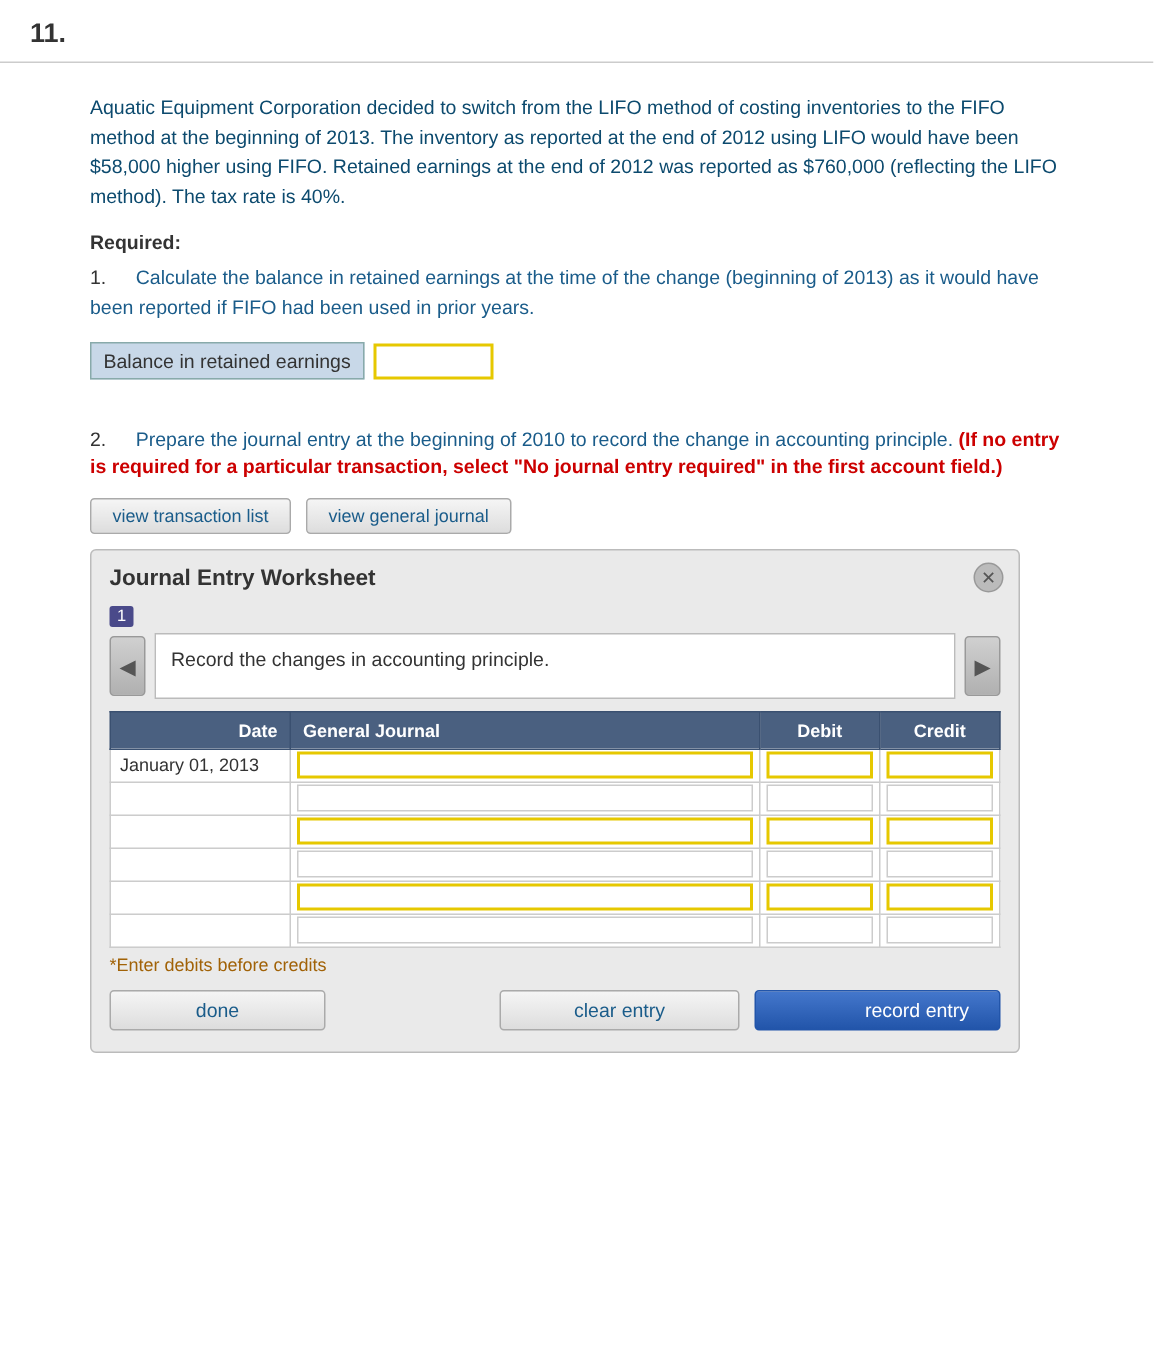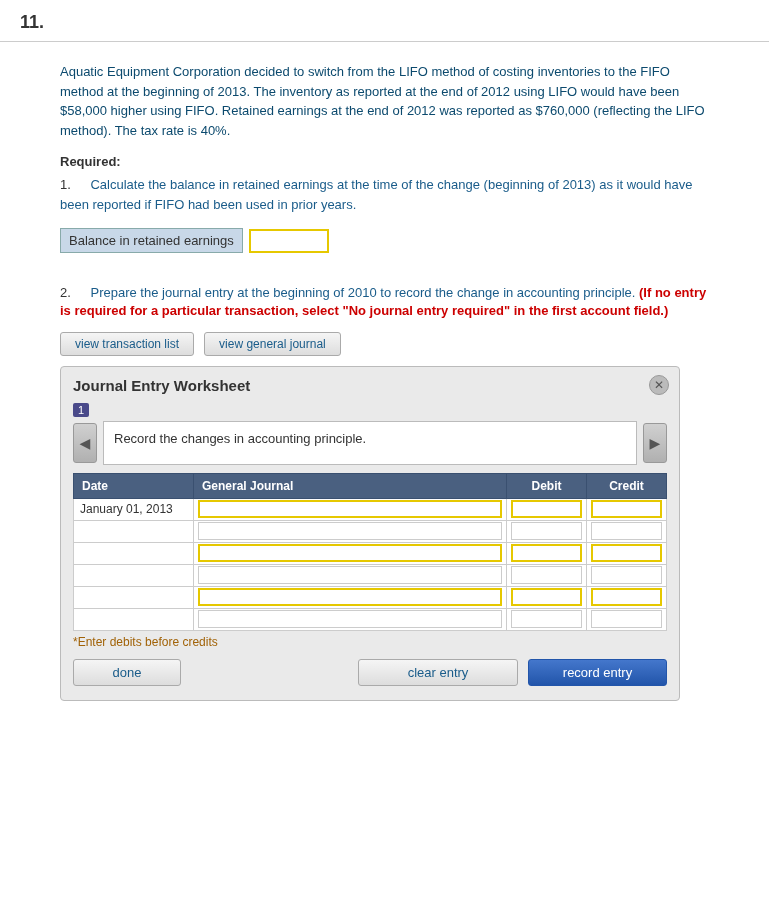--- a/index.html
+++ b/index.html
@@ -174,21 +174,21 @@
     }
     .journal-table th {
       background: #4a6080;
       color: #fff;
       font-size: 12px;
       font-weight: bold;
       padding: 5px 8px;
       text-align: center;
       border: 1px solid #3a5070;
     }
-    .journal-table th.date-col { width: 120px; text-align: left; }
+    .journal-table th.date-col { width: 120px; text-align: right; }
     .journal-table th.journal-col { text-align: left; }
     .journal-table th.debit-col { width: 80px; text-align: center; }
     .journal-table th.credit-col { width: 80px; text-align: center; }
     .journal-table td {
       border: 1px solid #ccc;
       background: #fff;
       height: 22px;
       padding: 1px 4px;
       font-size: 12px;
     }
@@ -220,41 +220,42 @@
       margin-top: 10px;
     }
     .btn-done {
       border: 1px solid #aaa;
       background: linear-gradient(to bottom, #f5f5f5, #ddd);
       padding: 5px 30px;
       font-size: 13px;
       color: #1a5c8a;
       cursor: pointer;
       border-radius: 3px;
-      width: 108px;
+      width: 144px;
     }
     .btn-clear {
       border: 1px solid #aaa;
       background: linear-gradient(to bottom, #f5f5f5, #ddd);
       padding: 5px 20px;
       font-size: 13px;
       color: #1a5c8a;
       cursor: pointer;
       border-radius: 3px;
       width: 160px;
     }
     .btn-record {
       border: 1px solid #2255aa;
       background: linear-gradient(to bottom, #4477cc, #2255aa);
       padding: 5px 20px;
       font-size: 13px;
       color: #fff;
       cursor: pointer;
       border-radius: 3px;
-      width: 139px;
+      width: 164px;
+      text-align: right;
     }
     .spacer { flex: 1; }
   </style>
 </head>
 <body>
 
 <div class="page-header">
   <span>11.</span>
 </div>
 

